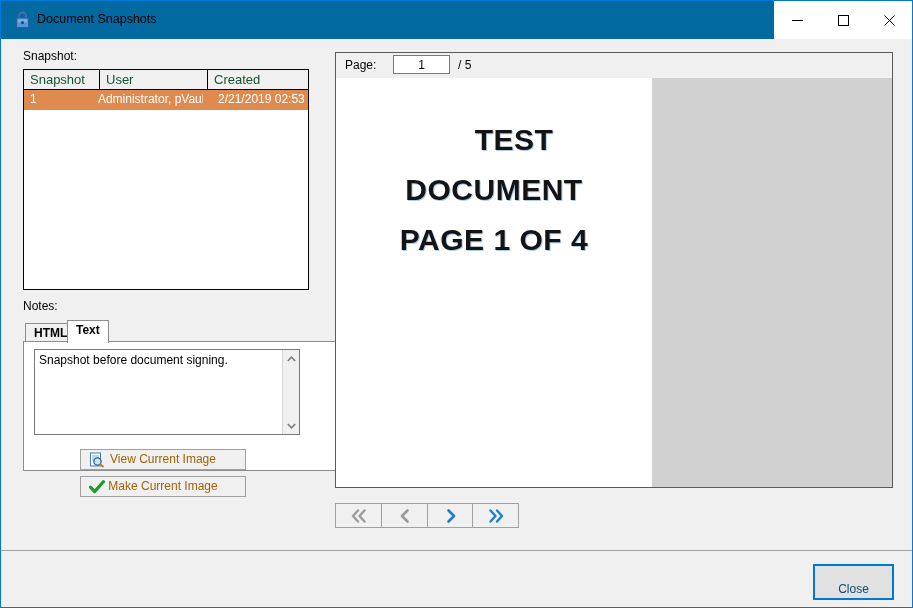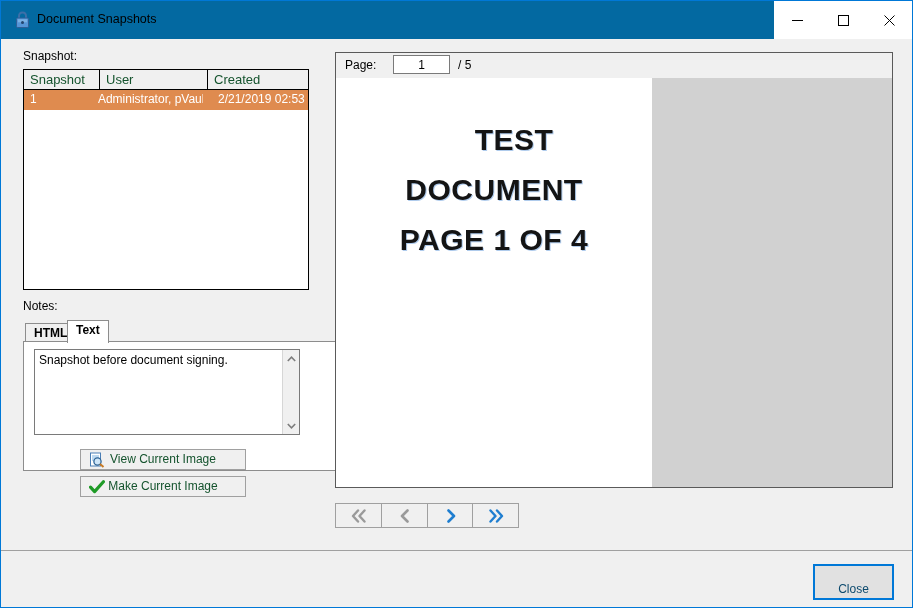--- a/index.html
+++ b/index.html
@@ -221,21 +221,21 @@
   
   .act-btn {
     position: absolute;
     left: 79px;
     width: 166px;
     height: 21px;
     background: #f0f0f0;
     border: 1px solid #a0a0a0;
     box-sizing: border-box;
     font-size: 12px;
-    color: #14532d;
+    color: #a16207;
     padding: 0;
     text-align: center;
     line-height: 19px;
     font-family: "Liberation Sans", sans-serif;
   }
   .act-btn .bicon {
     position: absolute;
     left: 8px; top: 2px;
     width: 16px; height: 16px;
   }

